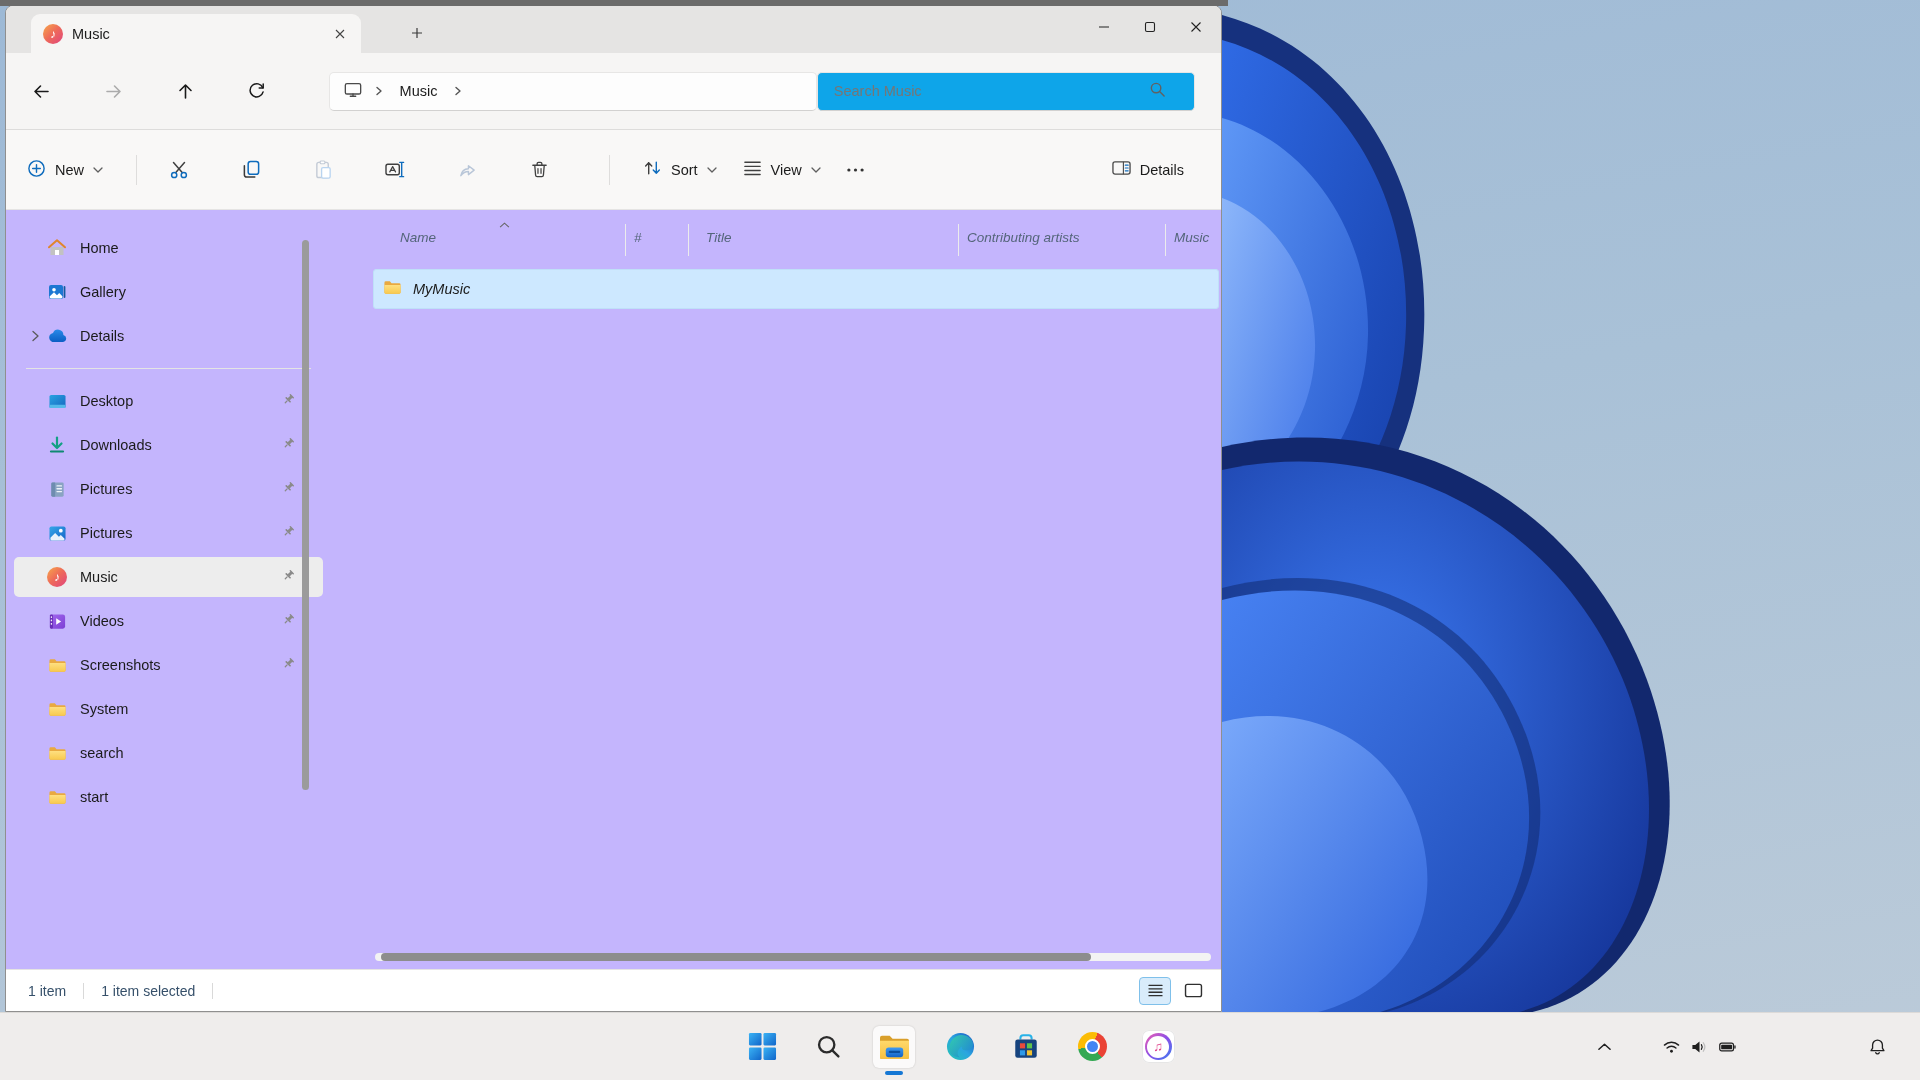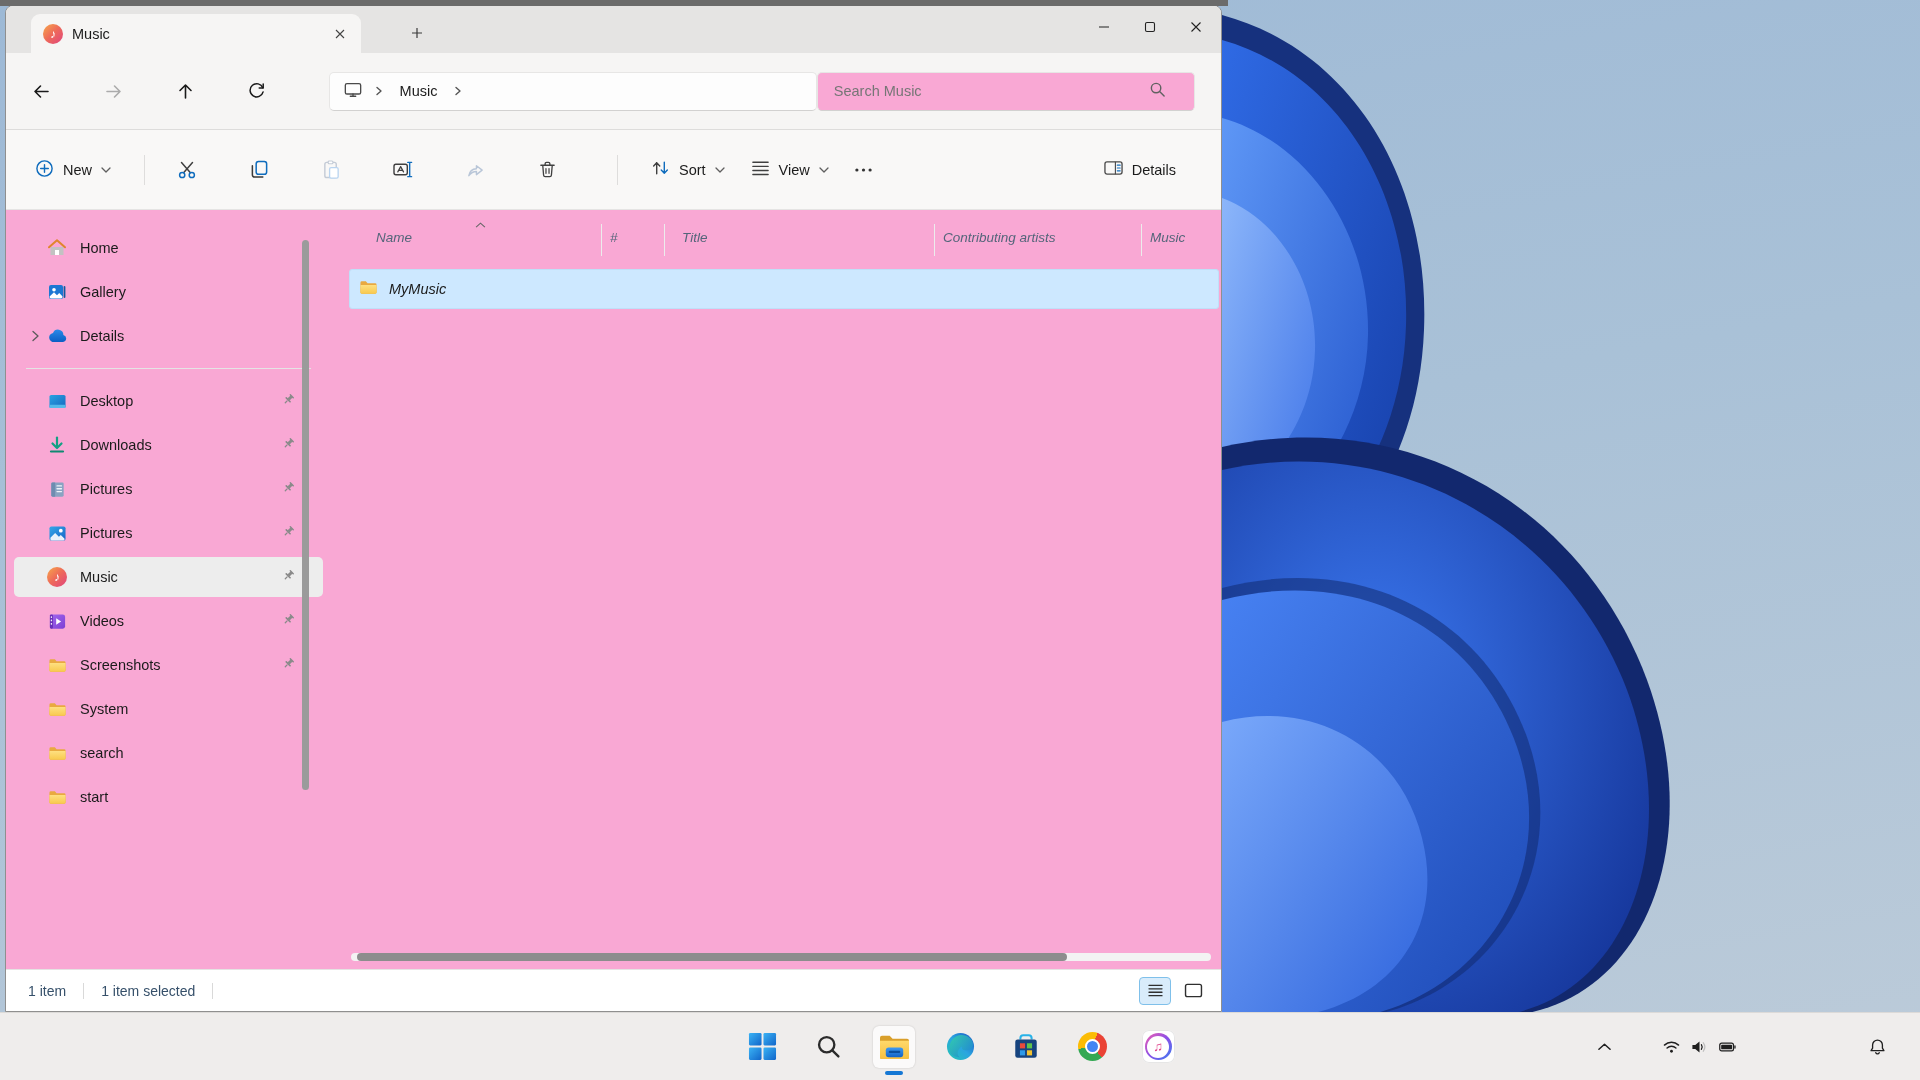--- a/index.html
+++ b/index.html
@@ -26,34 +26,34 @@
   .music-badge { width:20px; height:20px; border-radius:50%; background:linear-gradient(135deg,#f7a84b 0%,#ee6a59 48%,#e0447e 100%);
                  color:#fff; display:grid; place-items:center; font-size:12px; line-height:1; flex:none; }
   .win-controls { position:absolute; right:2px; top:2px; display:flex; }
   .win-controls .icon-btn { width:46px; height:38px; border-radius:0; }
 
   .navbar { height:76px; background:#f6f5f4; display:flex; align-items:center; padding:0 14px; flex:none; }
   .nav-btn { width:44px; height:38px; margin-right:28px; }
   .addressbar { width:492px; height:39px; background:#fdfdfd; border:1px solid #e7e6e5; border-bottom-color:#d2d1d0;
                 border-radius:5px; display:flex; align-items:center; padding:0 14px; gap:12px; margin-left:22px; }
   .crumb { font-size:14.5px; color:#1b1b1b; padding:2px 4px; }
-  .searchbar { margin-left:auto; margin-right:12px; width:381px; height:39px; background:#f9a8d4; border:1px solid #e7e6e5;
+  .searchbar { margin-left:auto; margin-right:12px; width:381px; height:39px; background:#0ea5e9; border:1px solid #e7e6e5;
                border-bottom-color:#d2d1d0; border-radius:5px; display:flex; align-items:center; padding:0 28px 0 16px; }
   .searchbar input { flex:1; border:none; outline:none; background:transparent; font-size:14.5px; color:#1b1b1b; font-family:inherit; }
   .searchbar input::placeholder { color:#767676; }
 
   .toolbar { height:81px; background:#f9f8f7; border-top:1px solid #dddcdb; border-bottom:1px solid #e5e4e3;
-             display:flex; align-items:center; padding:0 16px; flex:none; }
+             display:flex; align-items:center; padding:0 8px; flex:none; }
   .tb-text-btn { display:flex; align-items:center; gap:9px; height:42px; padding:0 13px; border:none; background:transparent;
                  border-radius:5px; font-size:14.5px; color:#1b1b1b; font-family:inherit; }
   .tb-icon-btn { width:44px; height:42px; margin-right:28px; border-radius:5px; }
   .tb-sep { width:1px; height:30px; background:#dedddc; margin:0 20px; flex:none; }
   .tb-details { margin-left:auto; margin-right:16px; }
 
-  .body { flex:1; display:flex; position:relative; background:#f9a8d4; min-height:0; }
+  .body { flex:1; display:flex; position:relative; background:#c4b5fd; min-height:0;gap:24px; }
 
   
   .sidebar { width:325px; flex:none; position:relative; padding-top:14px; }
   .side-item { height:40px; margin:4px 8px; border-radius:5px; display:flex; align-items:center; padding:0 10px; position:relative; }
   .side-item.selected { background:#ededed; }
   .expander { width:22px; flex:none; display:grid; place-items:center; }
   .sicon { width:22px; flex:none; display:grid; place-items:center; margin-right:12px; }
   .slabel { font-size:14.5px; color:#1b1b1b; flex:1; }
   .pin { position:absolute; right:28px; top:50%; transform:translateY(-50%); }
   .side-sep { height:1px; background:#e4e4e4; margin:12px 20px; }

